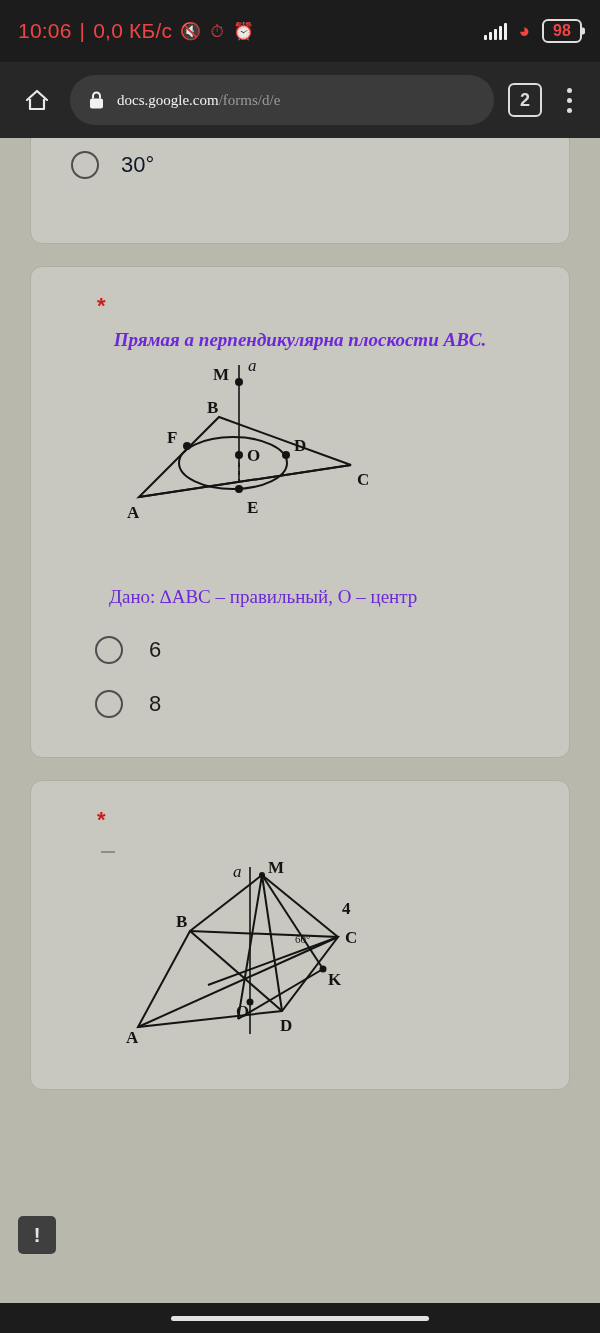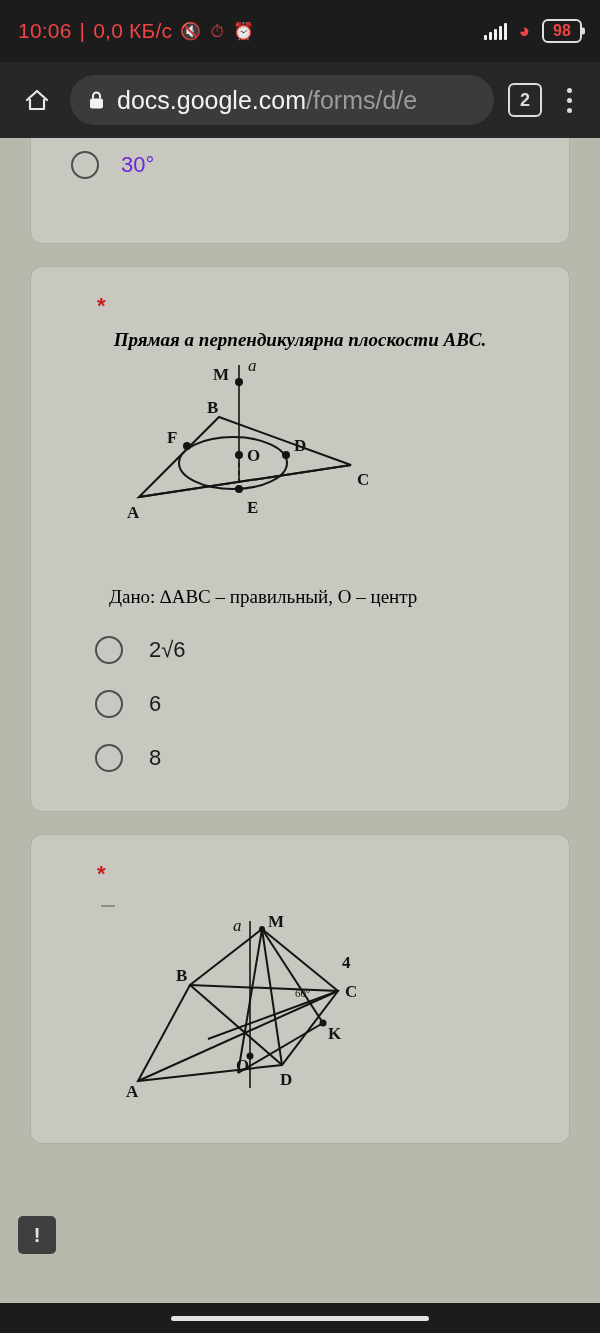--- a/index.html
+++ b/index.html
@@ -79,24 +79,25 @@
     height: 50px;
     background: #3b3b3b;
     border-radius: 25px;
     display: flex;
     align-items: center;
     padding: 0 18px;
     gap: 12px;
     overflow: hidden;
   }
   .url-text {
-    font-size: 25px;
+    font-size: 15px;
     color: #f2f2f2;
     white-space: nowrap;
     overflow: hidden;
+    font-family: Liberation Serif, serif;
   }
   .url-text .dim { color: #9b9b9b; }
   .tabcount {
     width: 34px; height: 34px;
     border: 2.5px solid #dcdcdc;
     border-radius: 6px;
     color: #dcdcdc;
     font-size: 18px;
     font-weight: 600;
     display: flex; align-items: center; justify-content: center;
@@ -134,35 +135,35 @@
     padding: 12px 40px;
   }
   .radio {
     width: 28px; height: 28px;
     border: 2.5px solid #4e4e4e;
     border-radius: 50%;
     flex: none;
   }
   .radio-label {
     font-size: 22px;
-    color: #6d28d9;
+    color: #0f172a;
   }
 
   .required-star {
     color: #c5221f;
     font-size: 22px;
     padding: 26px 0 0 66px;
     font-weight: 600;
   }
 
   .q-image { padding: 10px 30px 4px 30px; }
 
   .math-text {
     font-family: "Liberation Serif", serif;
-    color: #000000;
+    color: #6d28d9;
   }
   .stmt {
     font-style: italic;
     font-weight: bold;
     font-size: 19px;
     text-align: center;
     margin-bottom: 4px;
   }
   .given {
     font-size: 19px;
@@ -333,24 +334,20 @@
       </svg>
 
       <div class="math-text given">
         <div>Дано: ∆ABC – правильный, O – центр</div>
       </div>
     </div>
 
     <div class="options">
       <div class="opt-row">
         <div class="radio"></div>
-        <div class="opt-label">2√6</div>
-      </div>
-      <div class="opt-row">
-        <div class="radio"></div>
         <div class="opt-label">6</div>
       </div>
       <div class="opt-row">
         <div class="radio"></div>
         <div class="opt-label">8</div>
       </div>
     </div>
   </div>
 
   <div class="card" style="padding-bottom:40px;">

